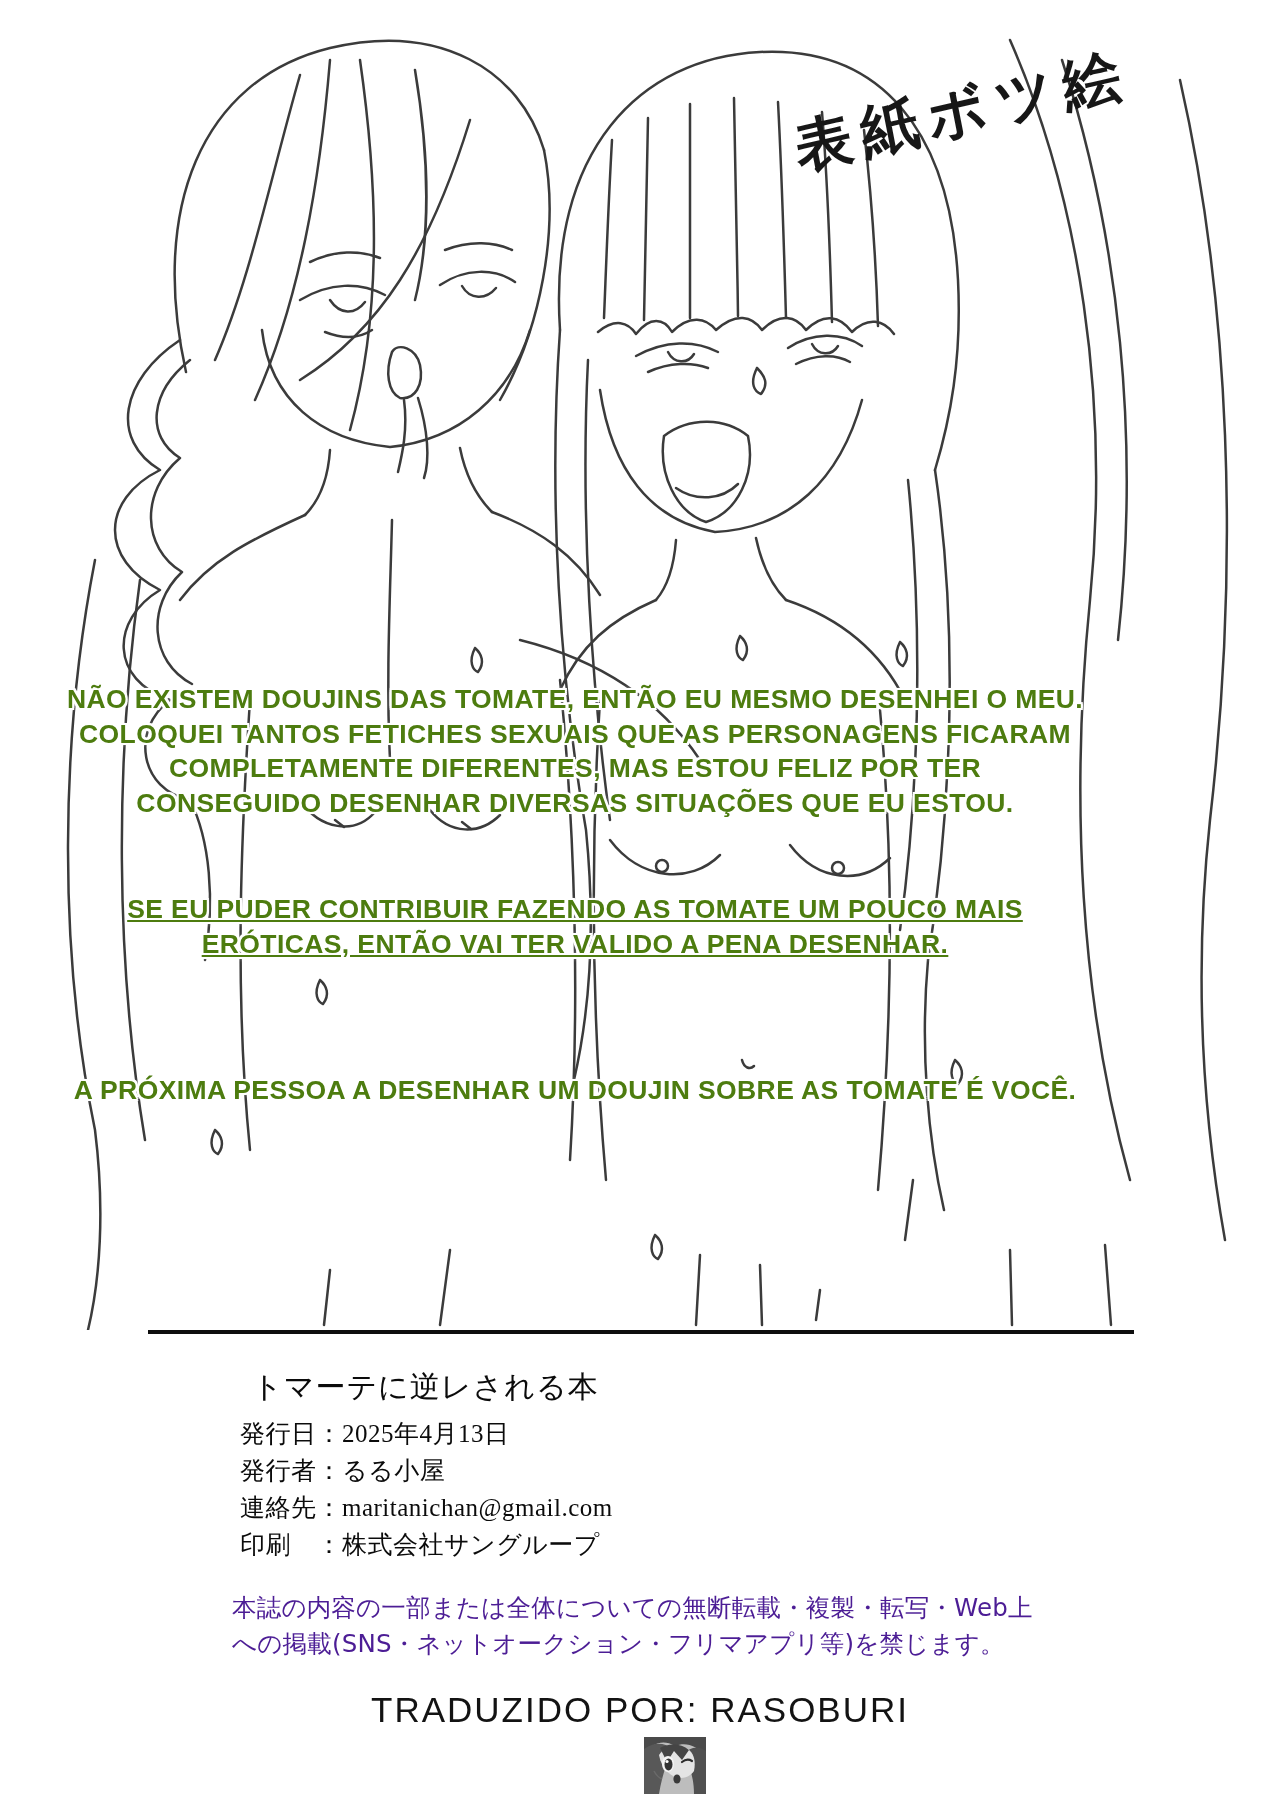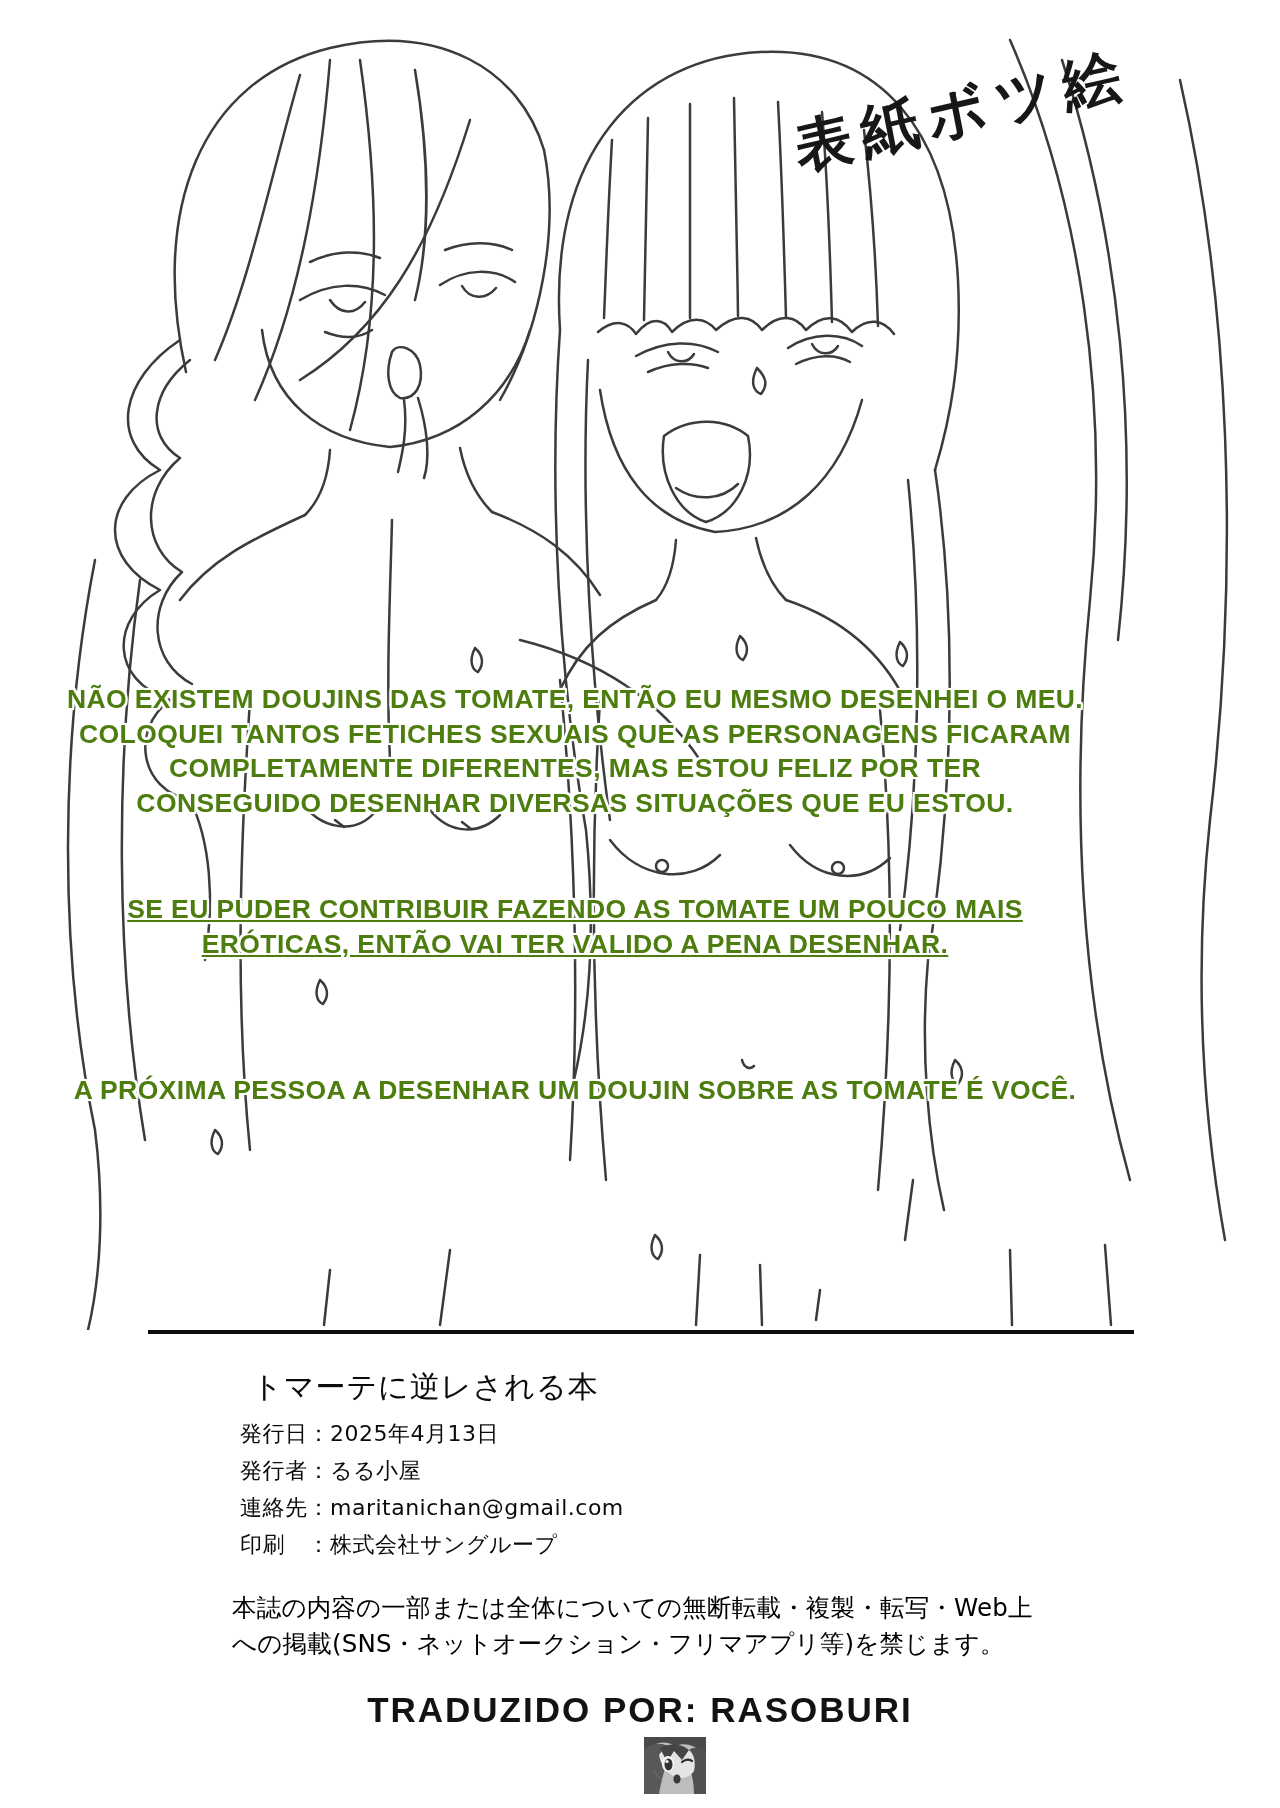--- a/index.html
+++ b/index.html
@@ -22,28 +22,28 @@
   .pt-line{
     text-shadow:-2px 0 0 #fff,2px 0 0 #fff,0 -2px 0 #fff,0 2px 0 #fff,
       -2px -2px 0 #fff,2px 2px 0 #fff,-2px 2px 0 #fff,2px -2px 0 #fff,0 0 5px #fff;
   }
   .p1{top:682px;}
   .p2{top:892px;text-decoration:underline;}
   .closing{top:1073px;}
   .divider{position:absolute;left:148px;top:1330px;width:986px;height:4px;background:#0e0e0e;}
   .colophon{position:absolute;left:240px;top:1370px;color:#0b0b0b;font-family:"DejaVu Sans",sans-serif;}
   .col-title{font-size:30px;line-height:34px;margin-left:12px;margin-bottom:11px;letter-spacing:1px;}
-  .col-line{font-size:22px;line-height:37px;letter-spacing:0.5px;}
+  .col-line{font-size:25px;line-height:37px;letter-spacing:0.5px;font-family:Liberation Serif, serif;}
   .notice{
-    position:absolute;left:232px;top:1590px;color:#000000;
+    position:absolute;left:232px;top:1590px;color:#4c1d95;
     font-family:"DejaVu Sans",sans-serif;font-size:24.5px;line-height:36px;letter-spacing:0.2px;
   }
   .credit{
     position:absolute;left:0;top:1690px;width:1280px;text-align:center;
-    font-weight:700;font-size:35px;letter-spacing:2px;color:#131313;
+    font-weight:400;font-size:35px;letter-spacing:2px;color:#131313;
   }
   .avatar{position:absolute;left:644px;top:1737px;}
 </style>
 </head>
 <body>
 
 <div class="page">
 
   <svg class="art" width="1280" height="1330" viewBox="0 0 1280 1330">
     <g fill="none" stroke="#2b2b2b" stroke-width="2.5" stroke-linecap="round" stroke-linejoin="round" opacity="0.92">

